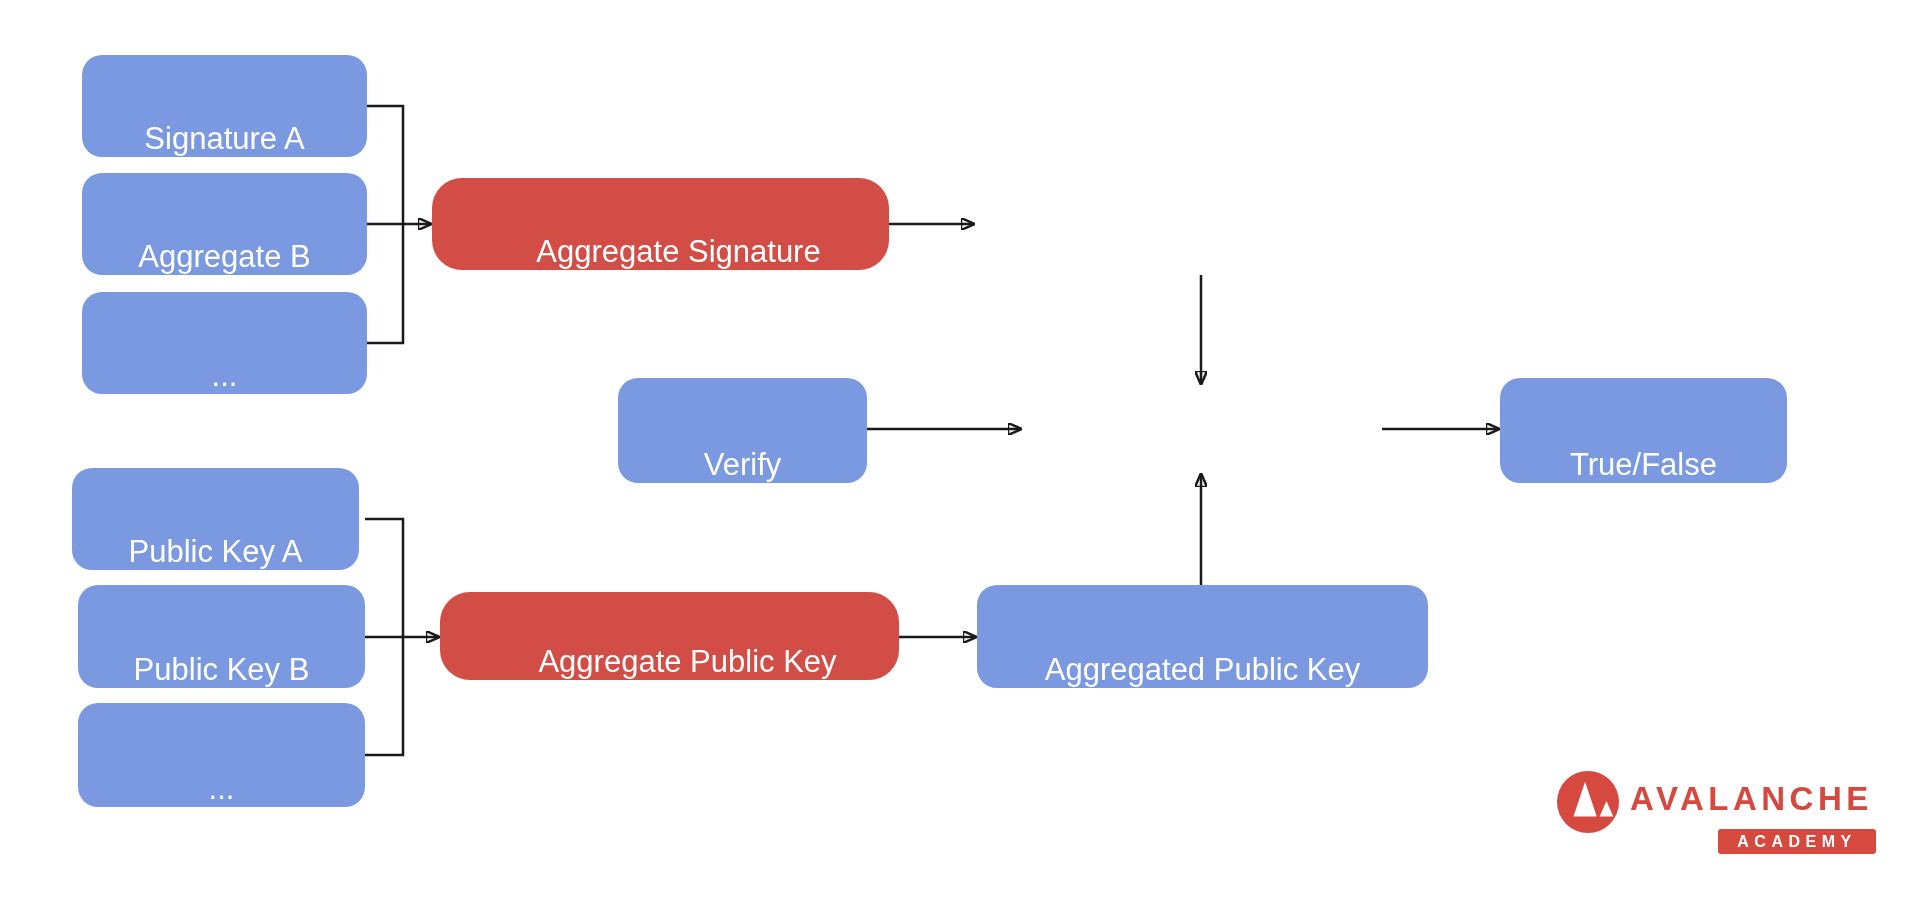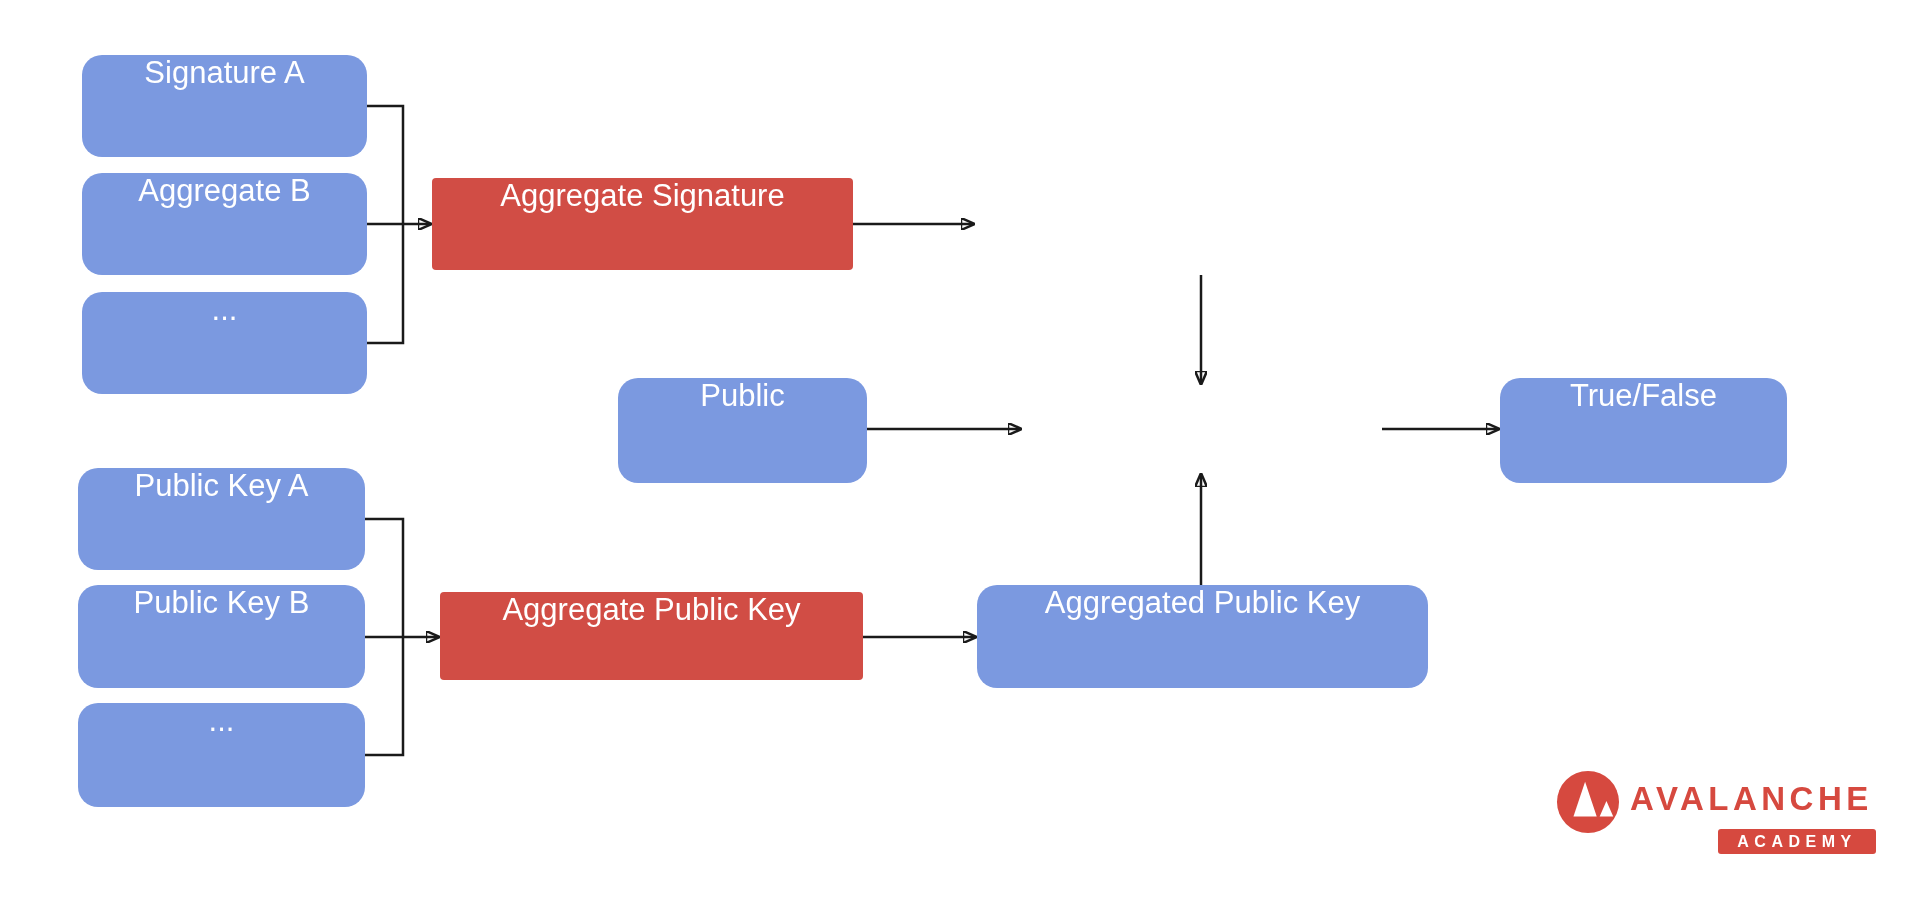--- a/index.html
+++ b/index.html
@@ -4,25 +4,25 @@
 <style>
   html,body{margin:0;padding:0;background:#ffffff;}
   .canvas{
     position:relative;width:1920px;height:904px;background:#ffffff;
     font-family:"Liberation Sans",sans-serif;overflow:hidden;
   }
   .connectors{position:absolute;left:0;top:0;width:1920px;height:904px;}
   .connectors path{stroke:var(--arrow,#1a1a1a);stroke-width:2.5;fill:none;}
   .ah{fill:var(--arrow,#1a1a1a);stroke:none;}
   .node{
-    position:absolute;display:flex;align-items:flex-start;justify-content:center;
+    position:absolute;display:flex;align-items:flex-end;justify-content:center;
     color:#ffffff;font-size:31px;text-align:center;
   }
   .node.blue{background:var(--node-blue,#7b99e0);border-radius:20px;}
-  .node.red{background:var(--node-red,#d14d45);border-radius:4px;}
+  .node.red{background:var(--node-red,#d14d45);border-radius:30px;padding-left:36px;}
   .node.bold{font-weight:700;}
   .logo{position:absolute;left:1556px;top:768px;width:336px;height:92px;text-align:right;}
   .logo-mark{position:absolute;left:0;top:2px;width:64px;height:64px;}
   .logo-mark circle{fill:var(--logo-red,#d6493f);}
   .logo-mark polygon{fill:#ffffff;}
   .logo-text{
     position:absolute;left:74px;top:12px;font-size:33px;font-weight:700;
     letter-spacing:4.5px;color:var(--logo-red,#d6493f);white-space:nowrap;
   }
   .logo-badge{
@@ -63,27 +63,27 @@
   </div>
   <div class="node blue" style="left:82px;top:292px;width:285px;height:102px">
     <span>...</span>
   </div>
 
   <div class="node red" style="left:432px;top:178px;width:421px;height:92px">
     <span>Aggregate Signature</span>
   </div>
 
   <div class="node blue" style="left:618px;top:378px;width:249px;height:105px">
-    <span>Public</span>
+    <span>Verify</span>
   </div>
   <div class="node blue" style="left:1500px;top:378px;width:287px;height:105px">
     <span>True/False</span>
   </div>
 
-  <div class="node blue" style="left:78px;top:468px;width:287px;height:102px">
+  <div class="node blue" style="left:72px;top:468px;width:287px;height:102px">
     <span>Public Key A</span>
   </div>
   <div class="node blue" style="left:78px;top:585px;width:287px;height:103px">
     <span>Public Key B</span>
   </div>
   <div class="node blue" style="left:78px;top:703px;width:287px;height:104px">
     <span>...</span>
   </div>
 
   <div class="node blue" style="left:977px;top:585px;width:451px;height:103px">

